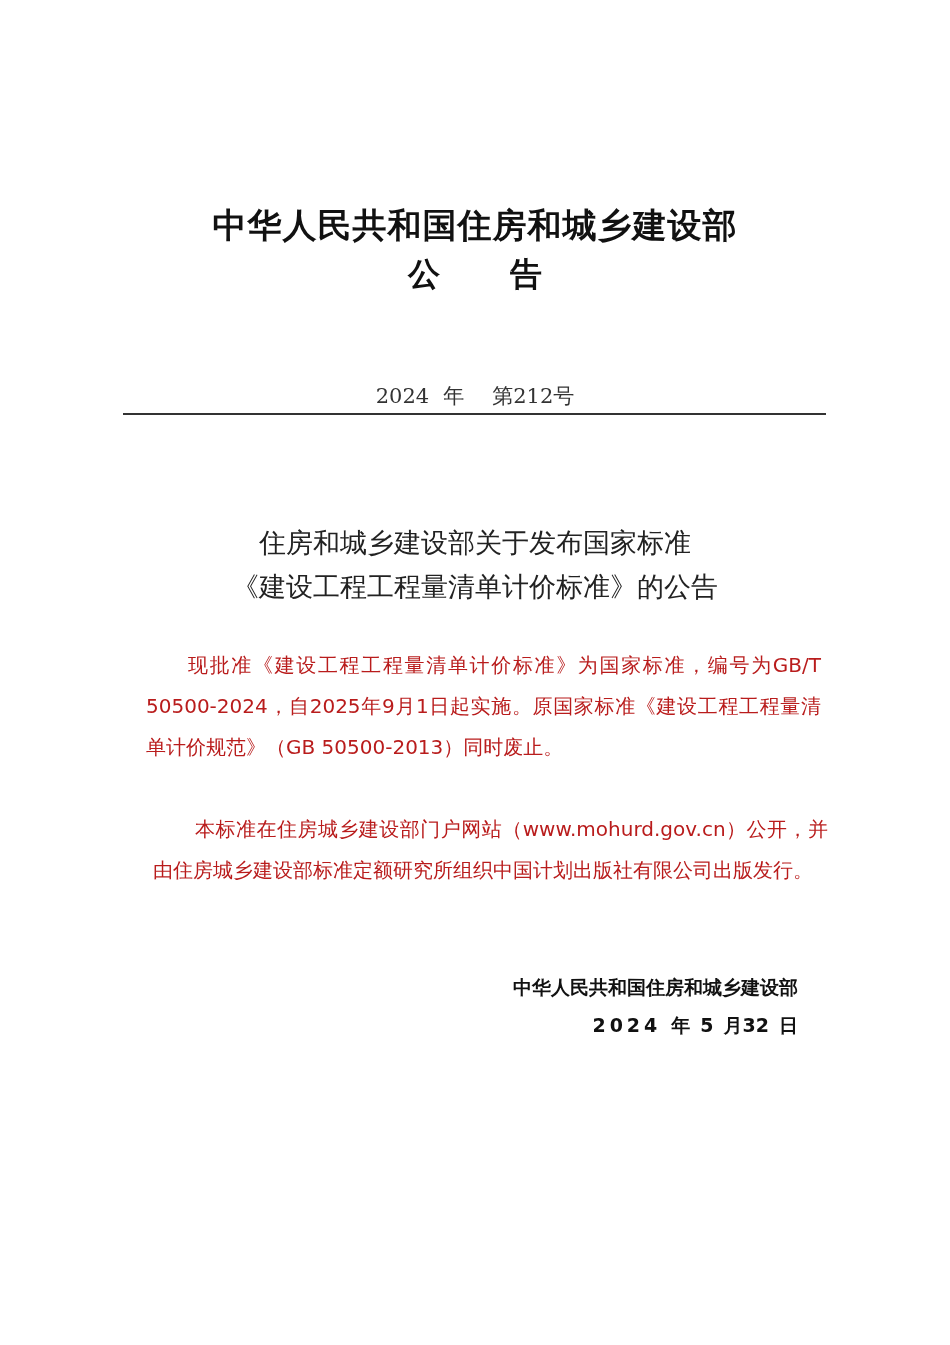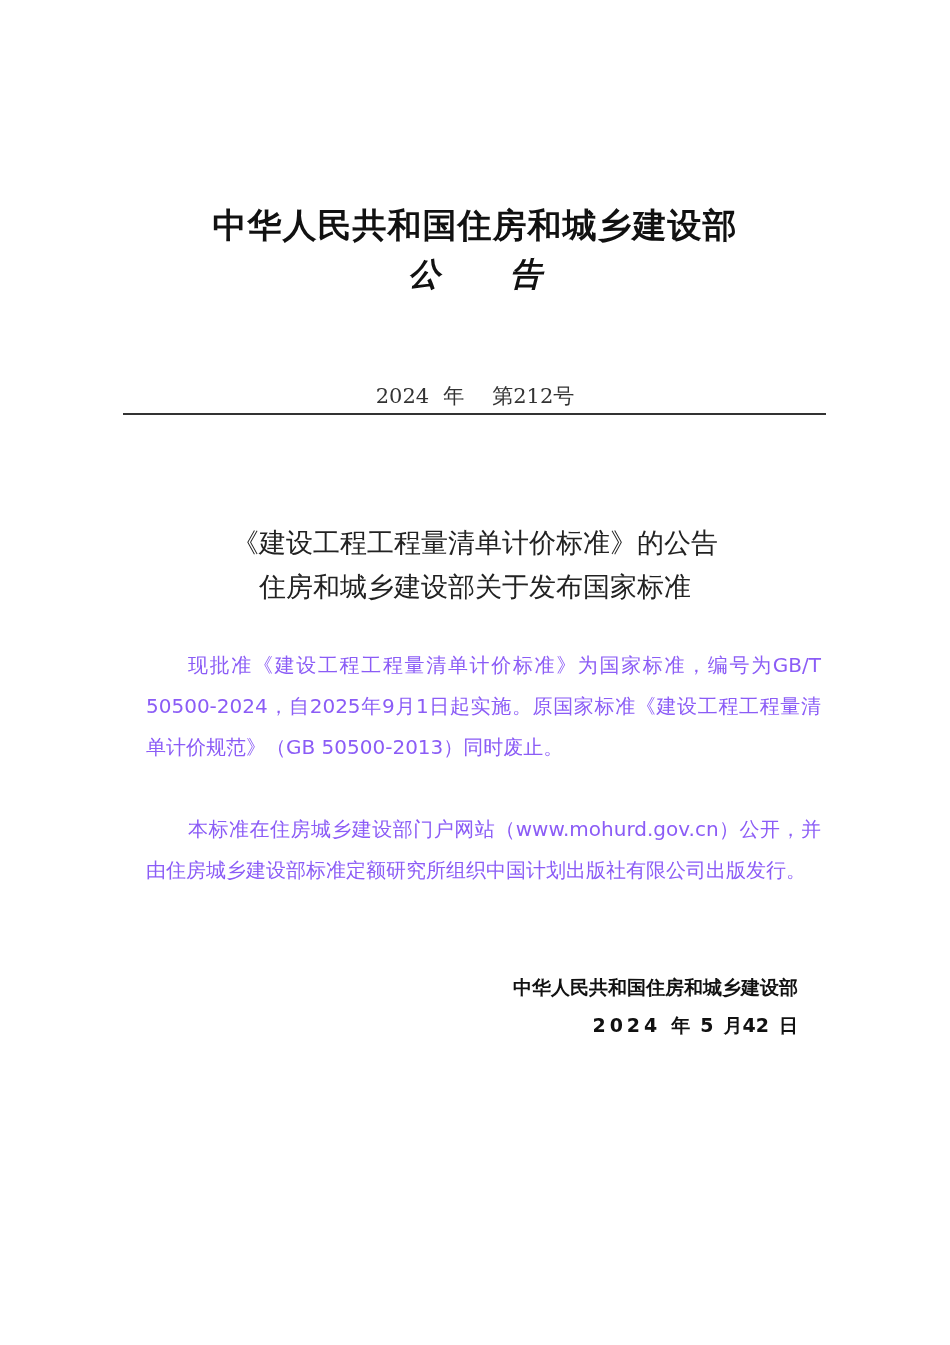--- a/index.html
+++ b/index.html
@@ -38,21 +38,20 @@
       position: absolute;
       top: 252px;
       left: 0;
       width: 950px;
       text-align: center;
       font-size: 32px;
       font-weight: bold;
       line-height: 44px;
       color: #111;
       font-family: "DejaVu Sans", sans-serif;
-      font-style: italic;
     }
     .notice-label span { display: inline-block; }
     .notice-label .gap { width: 70px; }
     .issue-no {
       position: absolute;
       top: 366px;
       left: 0;
       width: 950px;
       text-align: center;
       font-size: 21px;
@@ -80,26 +79,26 @@
       line-height: 44px;
       color: #222;
       font-family: "DejaVu Sans", sans-serif;
     }
     .body-text {
       position: absolute;
       left: 146px;
       width: 675px;
       font-size: 20px;
       line-height: 41px;
-      color: #8b5cf6;
+      color: #b91c1c;
       text-align: justify;
       font-family: "DejaVu Sans", sans-serif;
     }
     .para1 { top: 645px; }
-    .para2 { top: 809px; }
+    .para2 { top: 809px; margin-left: 7px; }
     .body-text p {
       margin: 0;
       text-indent: 42px;
     }
     .signature {
       position: absolute;
       top: 968px;
       left: 446px;
       width: 352px;
       text-align: right;
@@ -123,32 +122,32 @@
     <span>公</span><span class="gap"></span><span>告</span>
   </div>
 
   <div class="issue-no">
     <span>2024</span><span class="sp"></span><span>年</span><span class="sp"></span><span class="sp"></span><span>第212号</span>
   </div>
 
   <div class="rule"></div>
 
   <div class="doc-title">
+    <div>住房和城乡建设部关于发布国家标准</div>
     <div>《建设工程工程量清单计价标准》的公告</div>
-    <div>住房和城乡建设部关于发布国家标准</div>
   </div>
 
   <div class="body-text para1">
     <p>现批准《建设工程工程量清单计价标准》为国家标准，编号为GB/T 50500-2024，自2025年9月1日起实施。原国家标准《建设工程工程量清单计价规范》（GB 50500-2013）同时废止。</p>
   </div>
 
   <div class="body-text para2">
     <p>本标准在住房城乡建设部门户网站（www.mohurd.gov.cn）公开，并由住房城乡建设部标准定额研究所组织中国计划出版社有限公司出版发行。</p>
   </div>
 
   <div class="signature">
     <div>中华人民共和国住房和城乡建设部</div>
     <div class="sig-date">
-      <span style="letter-spacing:4px;">2024</span><span class="sp"></span><span>年</span><span class="sp"></span><span>5</span><span class="sp"></span><span>月</span><span>42</span><span class="sp"></span><span>日</span>
+      <span style="letter-spacing:4px;">2024</span><span class="sp"></span><span>年</span><span class="sp"></span><span>5</span><span class="sp"></span><span>月</span><span>32</span><span class="sp"></span><span>日</span>
     </div>
   </div>
 
 </div>
 
 </body></html>

